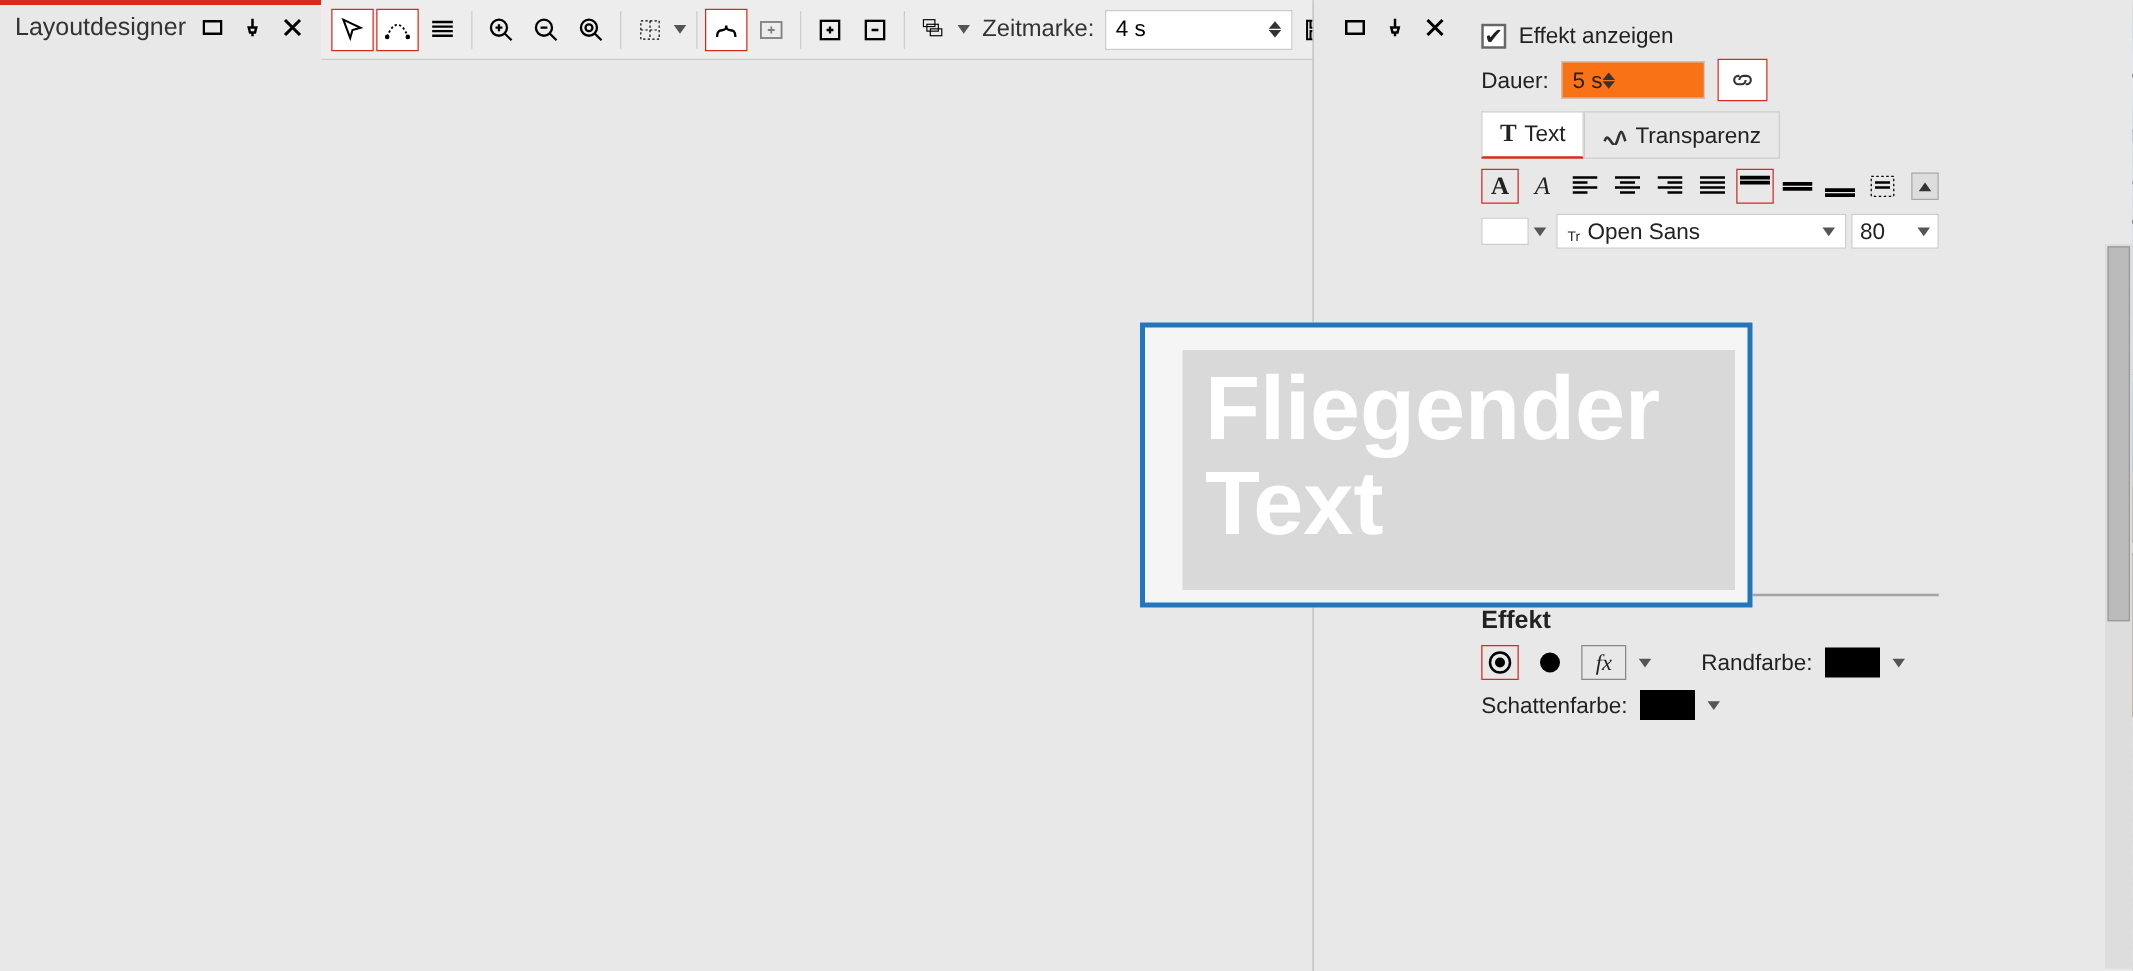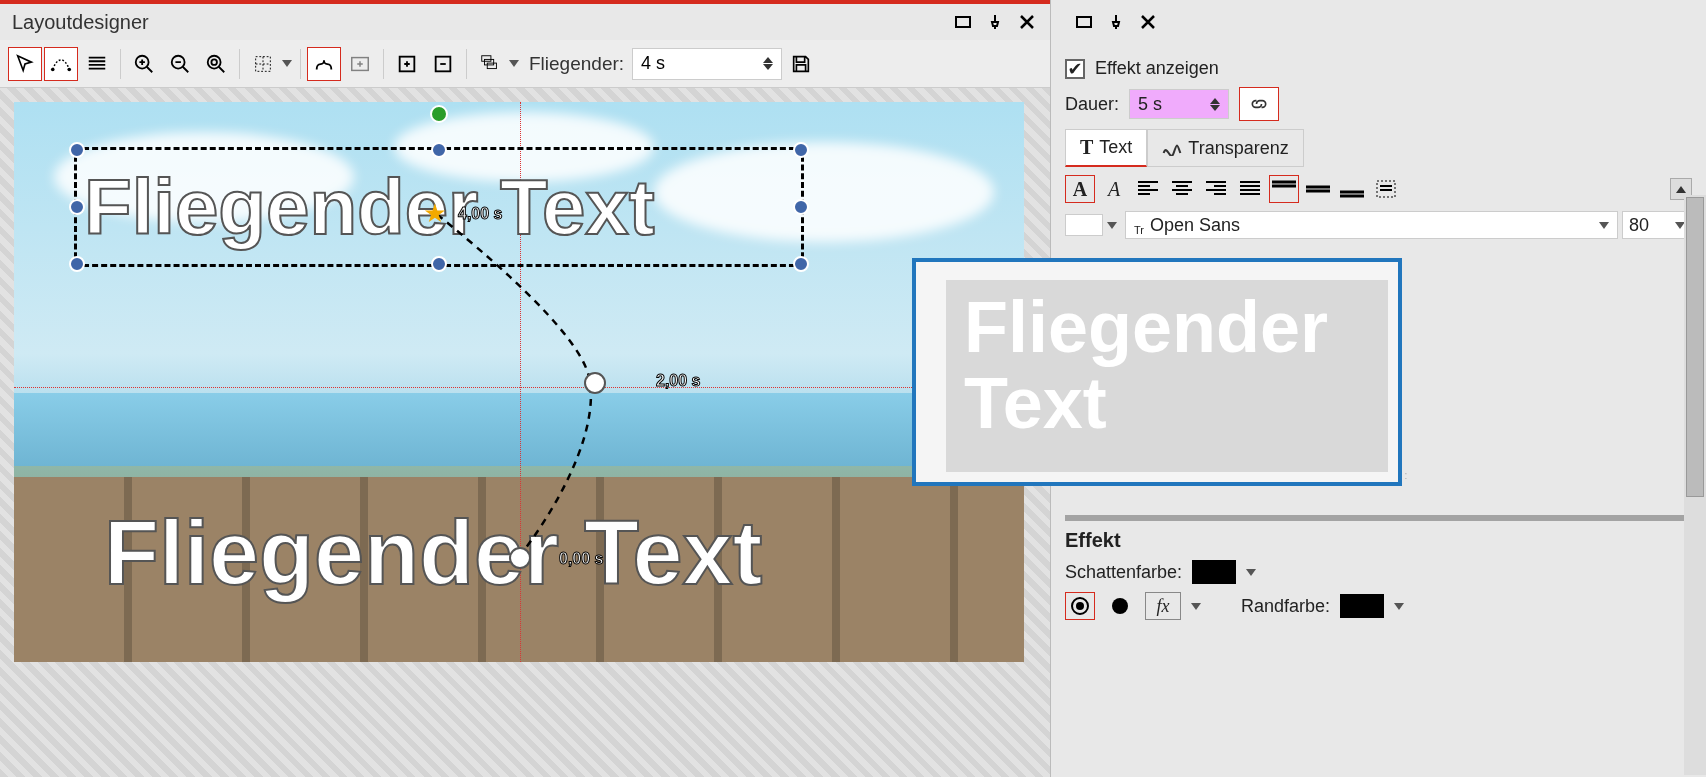--- a/index.html
+++ b/index.html
@@ -1,19 +1,19 @@
 <!DOCTYPE html>
 <html><head>
 <meta charset="utf-8">
 <style>
 * { box-sizing: border-box; margin: 0; padding: 0; font-family: "Segoe UI", Arial, sans-serif; }
 body { width: 1706px; height: 777px; background: #e8e8e8; display: flex; overflow: hidden; }
 
 
-.panel { background: #e8e8e8; display: flex; flex-direction: column; }
+.panel { background: #e8e8e8; display: flex; }
 .panel-left { width: 1050px; }
 .panel-right { flex: 1; border-left: 1px solid #bbb; }
 
 .titlebar { display: flex; align-items: center; height: 40px; padding: 0 12px; border-top: 4px solid #d52b1e; }
 .titlebar.right { border-top: 4px solid #e8e8e8; }
 .titlebar h1 { font-size: 20px; font-weight: 400; color: #333; flex: 1; }
 .wbtn { width: 22px; height: 22px; margin-left: 10px; display:flex; align-items:center; justify-content:center; cursor:pointer; }
 .wbtn svg { width:16px; height:16px; }
 
 .toolbar { display: flex; align-items: center; height: 48px; padding: 4px 8px; gap: 2px; background:#ededed; border-bottom:1px solid #ccc;}
@@ -50,38 +50,38 @@
 
 .path{position:absolute;}
 .wp{position:absolute;width:22px;height:22px;background:#fff;border:2px solid #555;border-radius:50%;display:flex;align-items:center;justify-content:center;}
 .wpl{position:absolute;font-size:16px;font-weight:700;color:#fff;-webkit-text-stroke:1px #000;}
 .star{color:#f2a900;font-size:26px;}
 
 
 .props{padding:10px 14px; font-size:18px; color:#222; overflow:hidden;}
 .row{display:flex;align-items:center;gap:10px;margin:8px 0;}
 .chk{width:20px;height:20px;display:inline-flex;align-items:center;justify-content:center;border:2px solid #666;background:#fff;}
-.dur-input{width:100px;height:30px;border:1px solid #ccc;background:#f0abfc;padding:0 8px;display:flex;align-items:center;justify-content:space-between;}
+.dur-input{width:115px;height:30px;border:1px solid #ccc;background:#f97316;padding:0 8px;display:flex;align-items:center;}
 .linkbtn{width:40px;height:34px;border:1px solid #d52b1e;background:#fff;display:flex;align-items:center;justify-content:center;}
 .tabs{display:flex;gap:0;margin-top:6px;}
 .tab{padding:6px 14px;display:flex;align-items:center;gap:6px;border:1px solid #ccc;background:#e8e8e8;cursor:pointer;}
 .tab.active{background:#fff;border-bottom:2px solid #d52b1e;}
 .fmtrow{display:flex;gap:4px;margin-top:8px;flex-wrap:wrap;align-items:center;}
 .fmtbtn{width:30px;height:28px;border:1px solid transparent;display:flex;align-items:center;justify-content:center;cursor:pointer;}
 .fmtbtn.sel{border:1px solid #d52b1e;}
 .swatch{width:38px;height:22px;background:#fff;border:1px solid #ccc;}
 .fontdd{flex:1;height:28px;border:1px solid #ccc;background:#fff;padding:0 8px;display:flex;align-items:center;justify-content:space-between;}
 .sizedd{width:70px;height:28px;border:1px solid #ccc;background:#fff;padding:0 6px;display:flex;align-items:center;justify-content:space-between;text-align:center;}
 .scroll-end{width:22px;height:22px;background:#ddd;border:1px solid #aaa;display:flex;align-items:center;justify-content:center;}
 
 .preview-pop{position:absolute;left:912px;top:258px;width:490px;height:228px;border:4px solid #2176bd;background:#f5f5f5;padding:18px 10px 10px 30px;}
 .preview-inner{width:100%;height:100%;background:#d9d9d9;display:flex;align-items:flex-start;padding:10px 18px;}
 .preview-txt{font-size:72px;font-weight:800;color:#fff;line-height:1.05;}
 
-.section-h{font-size:20px;font-weight:700;margin-top:34px;border-top:6px solid #a3a3a3;padding-top:8px;}
+.section-h{font-size:20px;font-weight:700;margin-top:34px;border-top:2px solid #a3a3a3;padding-top:8px;}
 .colbox{width:44px;height:24px;background:#000;display:inline-block;}
 .dd-caret{width:0;height:0;border-left:5px solid transparent;border-right:5px solid transparent;border-top:7px solid #555;}
 
 .grip{height:12px;display:flex;justify-content:center;align-items:center;color:#aaa;letter-spacing:3px;font-size:10px;}
 
 .scrollbar-v { position:absolute; right:0; top:195px; width:22px; bottom:2px; background:#ddd;}
 .scrollbar-v .thumb{position:absolute;left:2px;right:2px;top:2px;height:300px;background:#bbb;border:1px solid #999;}
 </style>
 </head>
 <body>
@@ -183,21 +183,21 @@
         <svg width="22" height="22" viewBox="0 0 24 24">
           <rect x="3" y="3" width="10" height="6" fill="none" stroke="#000"></rect>
           <rect x="6" y="7" width="10" height="6" fill="none" stroke="#000"></rect>
           <rect x="9" y="11" width="10" height="6" fill="none" stroke="#000"></rect>
         </svg>
       </div>
     <div style="width:12px;display:flex;align-items:center;">
         <div class="dd-caret"></div>
       </div>
 
-    <span class="tlabel">Fliegender:</span>
+    <span class="tlabel">Zeitmarke:</span>
     <div class="tval">
       <span>4 s</span>
       <div class="spin">
           <div class="up"></div>
           <div class="dn"></div>
         </div>
     </div>
     <div class="tbtn">
         <svg width="22" height="22" viewBox="0 0 24 24">
           <path d="M4 4h13l3 3v13H4z M7 4v6h9V4 M7 20v-7h10v7" fill="none" stroke="#000" stroke-width="1.8"></path>
@@ -369,28 +369,20 @@
         <div class="dd-caret"></div>
       </div>
     </div>
 
     <div style="height:230px"></div>
     <div class="grip">: : : : : :</div>
 
     <div class="section-h">Effekt</div>
 
     <div class="row">
-      <span>Schattenfarbe:</span>
-      <span class="colbox"></span>
-      <div style="width:12px">
-          <div class="dd-caret"></div>
-        </div>
-    </div>
-
-    <div class="row">
       <div class="fmtbtn sel">
           <svg width="20" height="20" viewBox="0 0 20 20">
             <circle cx="10" cy="10" r="8" fill="none" stroke="#000" stroke-width="2"></circle>
             <circle cx="10" cy="10" r="4" fill="#000"></circle>
           </svg>
         </div>
       <div class="fmtbtn">
           <svg width="20" height="20" viewBox="0 0 20 20">
             <circle cx="10" cy="10" r="8" fill="#000"></circle>
           </svg>
@@ -402,20 +394,28 @@
           <div class="dd-caret"></div>
         </div>
       <div style="width:18px"></div>
       <span>Randfarbe:</span>
       <span class="colbox"></span>
       <div style="width:12px">
           <div class="dd-caret"></div>
         </div>
     </div>
 
+    <div class="row">
+      <span>Schattenfarbe:</span>
+      <span class="colbox"></span>
+      <div style="width:12px">
+          <div class="dd-caret"></div>
+        </div>
+    </div>
+
   </div>
 
   <div class="scrollbar-v">
       <div class="thumb"></div>
     </div>
 </div>
 
 <div class="preview-pop">
   <div class="preview-inner">
     <div class="preview-txt">Fliegender Text</div>

